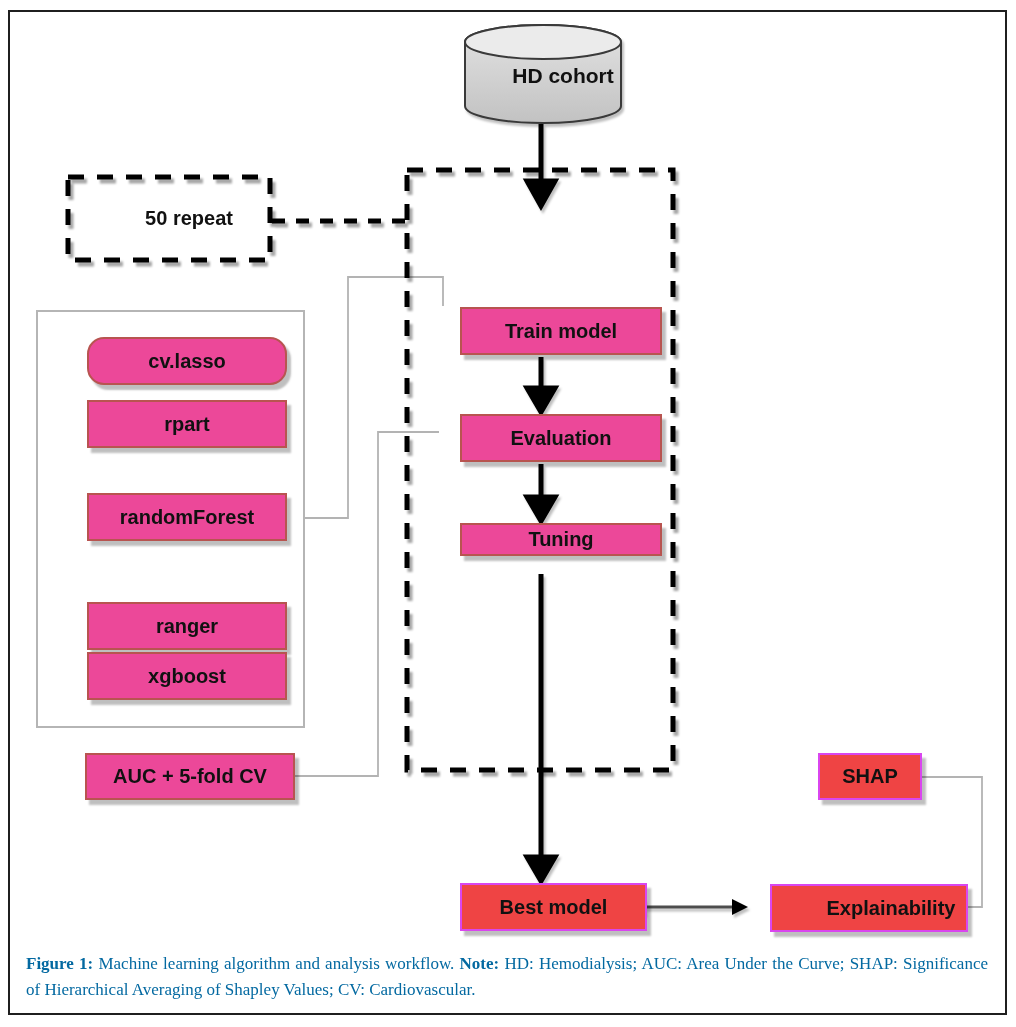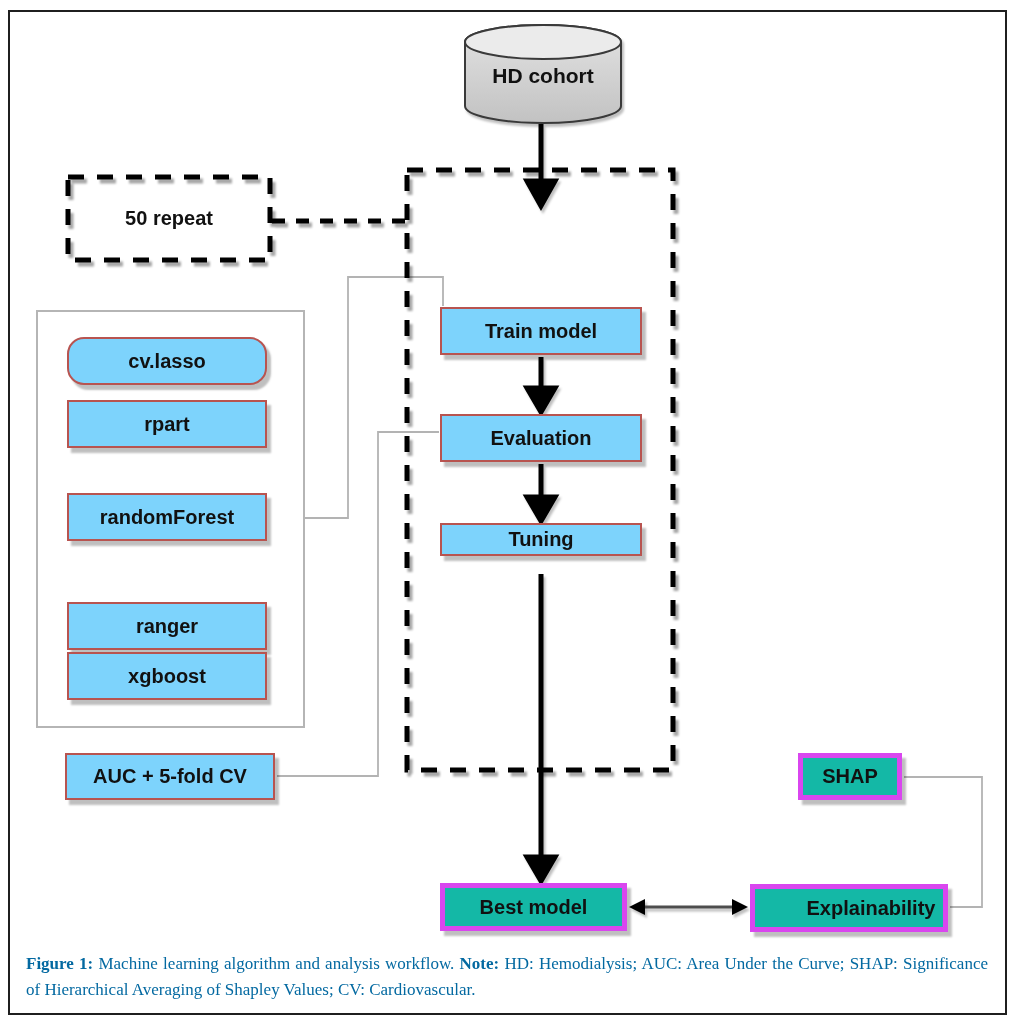--- a/index.html
+++ b/index.html
@@ -9,27 +9,28 @@
   }
   #frame{
     position:absolute;left:8px;top:10px;width:999px;height:1005px;
     border:2px solid #1f1f1f;box-sizing:border-box;
   }
   #diagram-svg{position:absolute;left:0;top:0;width:1016px;height:1027px;}
   .node{
     position:absolute;display:flex;align-items:center;justify-content:center;
     box-sizing:border-box;font-weight:bold;font-size:20px;color:#111;
     text-align:right;
+    margin-left:20px;
   }
   .pink{
-    background:#7dd3fc;border:2px solid #b85450;
+    background:#ec4899;border:2px solid #b85450;
     box-shadow:4px 5px 2px rgba(0,0,0,0.25);
   }
   .purple{
-    background:#14b8a6;border:5px solid #d946ef;
+    background:#ef4444;border:2px solid #d946ef;
     box-shadow:4px 5px 2px rgba(0,0,0,0.25);
   }
   .plain{background:transparent;border:none;}
   #models-group{
     position:absolute;left:36px;top:310px;width:269px;height:418px;
     border:2px solid #b5b5b5;box-sizing:border-box;background:transparent;
   }
   .dash-shadow{filter:drop-shadow(3px 4px 1px rgba(0,0,0,0.35));}
   .arrow-shadow{filter:drop-shadow(2px 3px 1px rgba(0,0,0,0.25));}
   #caption{

